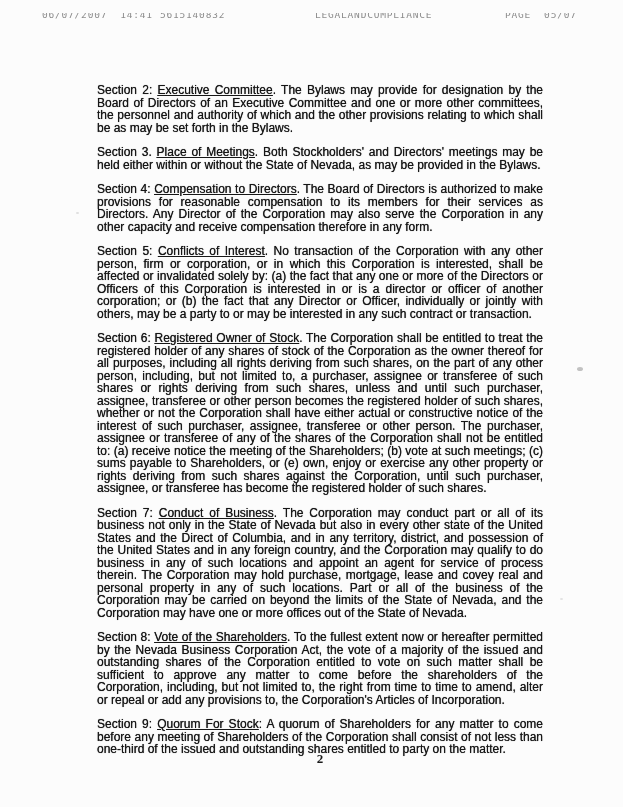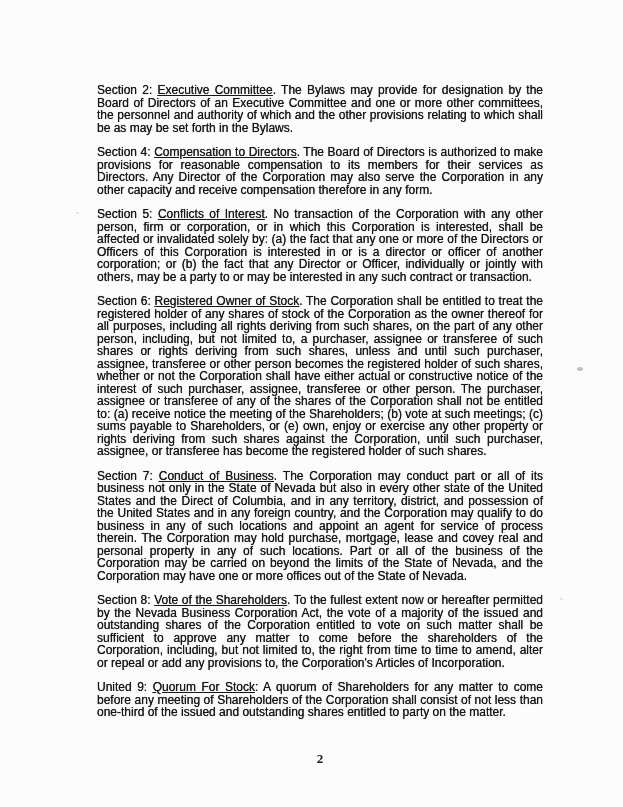--- a/index.html
+++ b/index.html
@@ -77,29 +77,36 @@
   }
   .speck1 { left: 577px; top: 367px; width: 6px; height: 4px; background:#c2c2c2; }
   .speck2 { left: 76px;  top: 212px; width: 3px; height: 2px; opacity: .6; }
   .speck3 { left: 560px; top: 598px; width: 3px; height: 2px; opacity: .5; }
 </style>
 </head>
 <body>
 
 <div class="page">
 
+  <div class="fax-header">
+    <span class="fax-datetime">06/07/2007  14:41</span>
+    <span class="fax-number">5615140832</span>
+    <span class="fax-sender">LEGALANDCOMPLIANCE</span>
+    <span class="fax-page">PAGE  05/07</span>
+  </div>
 
   <div class="content" id="sections">
       <p class="section"><span class="sec-label">Section 2: </span><span class="sec-heading">Executive Committee</span><span class="sec-sep">. </span><span class="sec-body">The Bylaws may provide for designation by the Board of Directors of an Executive Committee and one or more other committees, the personnel and authority of which and the other provisions relating to which shall be as may be set forth in the Bylaws.</span></p>
+      <p class="section"><span class="sec-label">Section 3. </span><span class="sec-heading">Place of Meetings</span><span class="sec-sep">. </span><span class="sec-body">Both Stockholders' and Directors' meetings may be held either within or without the State of Nevada, as may be provided in the Bylaws.</span></p>
       <p class="section"><span class="sec-label">Section 4: </span><span class="sec-heading">Compensation to Directors</span><span class="sec-sep">. </span><span class="sec-body">The Board of Directors is authorized to make provisions for reasonable compensation to its members for their services as Directors. Any Director of the Corporation may also serve the Corporation in any other capacity and receive compensation therefore in any form.</span></p>
       <p class="section"><span class="sec-label">Section 5: </span><span class="sec-heading">Conflicts of Interest</span><span class="sec-sep">. </span><span class="sec-body">No transaction of the Corporation with any other person, firm or corporation, or in which this Corporation is interested, shall be affected or invalidated solely by: (a) the fact that any one or more of the Directors or Officers of this Corporation is interested in or is a director or officer of another corporation; or (b) the fact that any Director or Officer, individually or jointly with others, may be a party to or may be interested in any such contract or transaction.</span></p>
       <p class="section"><span class="sec-label">Section 6: </span><span class="sec-heading">Registered Owner of Stock</span><span class="sec-sep">. </span><span class="sec-body">The Corporation shall be entitled to treat the registered holder of any shares of stock of the Corporation as the owner thereof for all purposes, including all rights deriving from such shares, on the part of any other person, including, but not limited to, a purchaser, assignee or transferee of such shares or rights deriving from such shares, unless and until such purchaser, assignee, transferee or other person becomes the registered holder of such shares, whether or not the Corporation shall have either actual or constructive notice of the interest of such purchaser, assignee, transferee or other person. The purchaser, assignee or transferee of any of the shares of the Corporation shall not be entitled to: (a) receive notice the meeting of the Shareholders; (b) vote at such meetings; (c) sums payable to Shareholders, or (e) own, enjoy or exercise any other property or rights deriving from such shares against the Corporation, until such purchaser, assignee, or transferee has become the registered holder of such shares.</span></p>
       <p class="section"><span class="sec-label">Section 7: </span><span class="sec-heading">Conduct of Business</span><span class="sec-sep">. </span><span class="sec-body">The Corporation may conduct part or all of its business not only in the State of Nevada but also in every other state of the United States and the Direct of Columbia, and in any territory, district, and possession of the United States and in any foreign country, and the Corporation may qualify to do business in any of such locations and appoint an agent for service of process therein. The Corporation may hold purchase, mortgage, lease and covey real and personal property in any of such locations. Part or all of the business of the Corporation may be carried on beyond the limits of the State of Nevada, and the Corporation may have one or more offices out of the State of Nevada.</span></p>
       <p class="section"><span class="sec-label">Section 8: </span><span class="sec-heading">Vote of the Shareholders</span><span class="sec-sep">. </span><span class="sec-body">To the fullest extent now or hereafter permitted by the Nevada Business Corporation Act, the vote of a majority of the issued and outstanding shares of the Corporation entitled to vote on such matter shall be sufficient to approve any matter to come before the shareholders of the Corporation, including, but not limited to, the right from time to time to amend, alter or repeal or add any provisions to, the Corporation's Articles of Incorporation.</span></p>
-      <p class="section"><span class="sec-label">United 9: </span><span class="sec-heading">Quorum For Stock</span><span class="sec-sep">: </span><span class="sec-body">A quorum of Shareholders for any matter to come before any meeting of Shareholders of the Corporation shall consist of not less than one-third of the issued and outstanding shares entitled to party on the matter.</span></p>
+      <p class="section"><span class="sec-label">Section 9: </span><span class="sec-heading">Quorum For Stock</span><span class="sec-sep">: </span><span class="sec-body">A quorum of Shareholders for any matter to come before any meeting of Shareholders of the Corporation shall consist of not less than one-third of the issued and outstanding shares entitled to party on the matter.</span></p>
     </div>
 
   <div class="page-number">2</div>
 
   <div class="speck speck1"></div>
   <div class="speck speck2"></div>
   <div class="speck speck3"></div>
 </div>
 
 </body></html>

